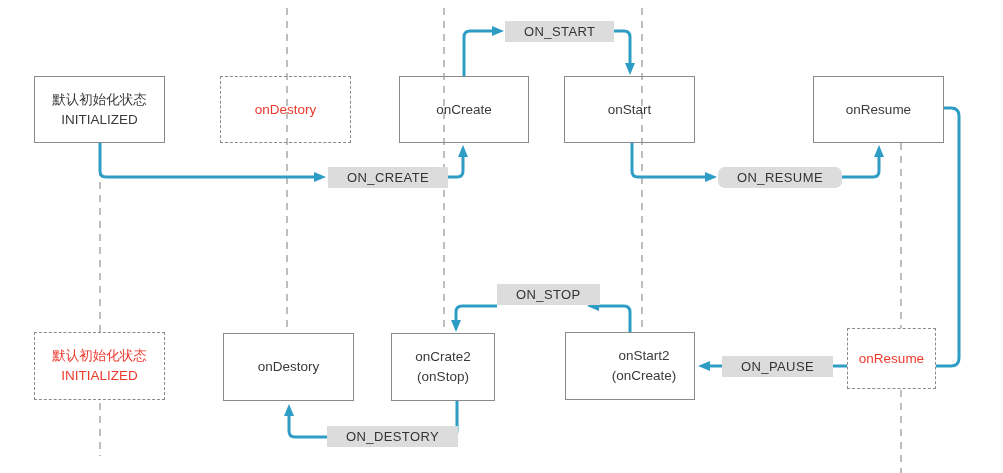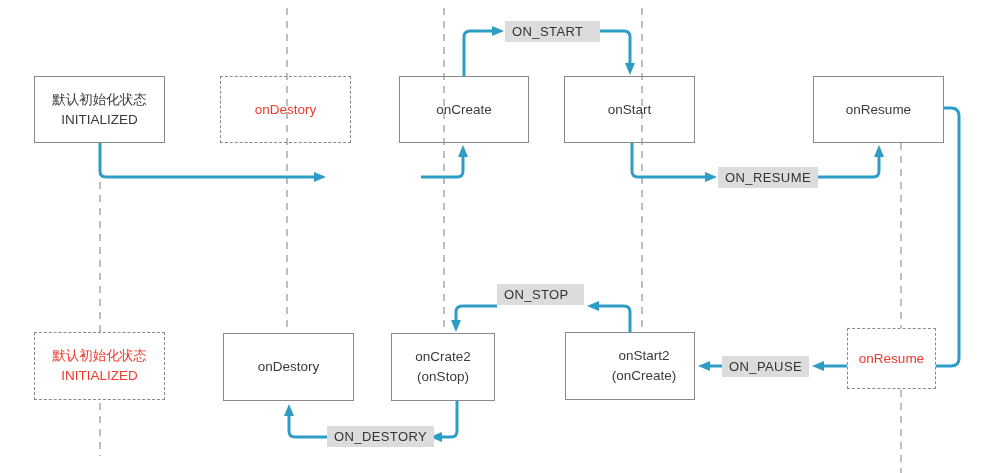--- a/index.html
+++ b/index.html
@@ -12,23 +12,23 @@
     position:absolute;z-index:2;box-sizing:border-box;
     display:flex;flex-direction:column;align-items:center;justify-content:center;
     border:1px solid #8a8a8a;background:#ffffff;
     font-size:13.5px;line-height:20px;color:#3a3a3a;text-align:center;
   }
   .node.seethru{background:transparent;}
   .node.dashed{border:1px dashed #8a8a8a;}
   .node.red{color:#ee3a2d;}
   .edge-label{
     position:absolute;z-index:2;box-sizing:border-box;
-    height:21px;line-height:21px;padding:0 7px;
+    height:21px;line-height:21px;padding:0 19px;
     background:#dcdcdc;color:#333333;font-size:13px;letter-spacing:0.4px;
-    white-space:nowrap;
+    white-space:nowrap;text-align:center;
   }
 </style>
 </head>
 <body>
 
 <div id="stage">
 
   <svg id="connectors" viewBox="0 0 1003 473" xmlns="http://www.w3.org/2000/svg">
     <defs>
       <marker id="ah" markerUnits="userSpaceOnUse" markerWidth="12" markerHeight="10" refX="2" refY="5" orient="auto">
@@ -98,18 +98,19 @@
   <div class="node" style="left:565px;top:332px;width:130px;height:68px;padding-left:28px;">
     <span>onStart2</span>
     <span>(onCreate)</span>
   </div>
 
   <div class="node dashed red" style="left:847px;top:328px;width:89px;height:61px;">
     <span>onResume</span>
   </div>
 
   <div class="edge-label" style="left:505px;top:21px;min-width:95px;">ON_START</div>
-  <div class="edge-label" style="left:718px;top:167px;min-width:99px;">ON_RESUME</div>
+  <div class="edge-label" style="left:328px;top:167px;min-width:93px;">ON_CREATE</div>
+  <div class="edge-label" style="left:718px;top:167px;min-width:99px;border-radius:7px;">ON_RESUME</div>
   <div class="edge-label" style="left:497px;top:284px;min-width:87px;">ON_STOP</div>
   <div class="edge-label" style="left:722px;top:356px;min-width:84px;">ON_PAUSE</div>
   <div class="edge-label" style="left:327px;top:426px;min-width:100px;">ON_DESTORY</div>
 
 </div>
 
 </body></html>

